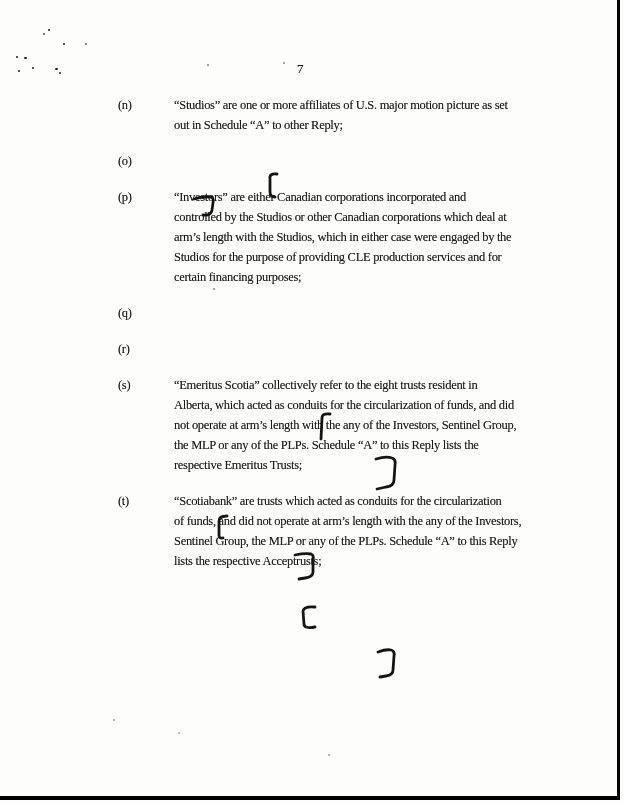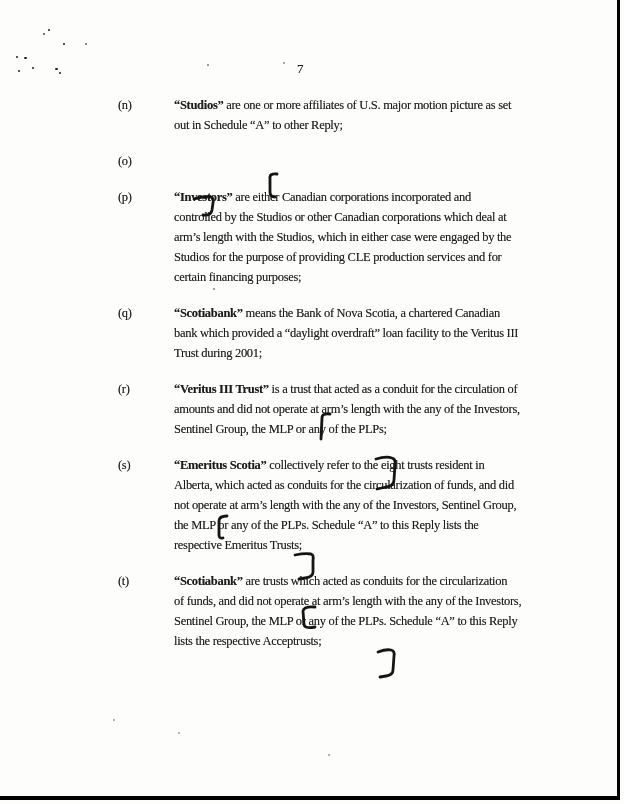--- a/index.html
+++ b/index.html
@@ -13,21 +13,21 @@
     text-shadow:0 0 .5px rgba(25,25,25,.5);
   }
   .content{position:absolute;top:95px;left:118px;width:480px;}
   .def{
     display:flex;align-items:flex-start;margin:0 0 16px 0;
     font-size:12.5px;line-height:20px;letter-spacing:-0.3px;
     text-shadow:0 0 .5px rgba(25,25,25,.45);
   }
   .def-label{flex:0 0 56px;}
   .def-text{margin:0;white-space:pre-line;width:410px;}
-  .def-term{font-weight:bold;}
+  .def-term{font-weight:normal;}
   .mark{position:absolute;}
   .mark svg{display:block;}
   .mark path{fill:none;stroke:#151515;stroke-linecap:round;stroke-linejoin:round;}
   .spk{position:absolute;background:#1b1b1b;border-radius:50%;}
   .edge-right{position:absolute;top:0;left:617px;width:2.5px;height:800px;background:#000;}
   .edge-bottom{position:absolute;top:795.5px;left:0;width:619px;height:4.5px;background:#000;}
 </style>
 </head>
 <body>
 
@@ -68,30 +68,24 @@
       <span class="def-label">(p)</span>
       <p class="def-text"><b class="def-term">“Investors”</b><span> are either Canadian corporations incorporated and
 controlled by the Studios or other Canadian corporations which deal at
 arm’s length with the Studios, which in either case were engaged by the
 Studios for the purpose of providing CLE production services and for
 certain financing purposes;</span></p>
     </div>
 
     <div class="def">
       <span class="def-label">(q)</span>
-      <p class="def-text"><b class="def-term">“Scotiabank”</b><span> means the Bank of Nova Scotia, a chartered Canadian
-bank which provided a “daylight overdraft” loan facility to the Veritus III
-Trust during 2001;</span></p>
     </div>
 
     <div class="def">
       <span class="def-label">(r)</span>
-      <p class="def-text"><b class="def-term">“Veritus III Trust”</b><span> is a trust that acted as a conduit for the circulation of
-amounts and did not operate at arm’s length with the any of the Investors,
-Sentinel Group, the MLP or any of the PLPs;</span></p>
     </div>
 
     <div class="def">
       <span class="def-label">(s)</span>
       <p class="def-text"><b class="def-term">“Emeritus Scotia”</b><span> collectively refer to the eight trusts resident in
 Alberta, which acted as conduits for the circularization of funds, and did
 not operate at arm’s length with the any of the Investors, Sentinel Group,
 the MLP or any of the PLPs. Schedule “A” to this Reply lists the
 respective Emeritus Trusts;</span></p>
     </div>

